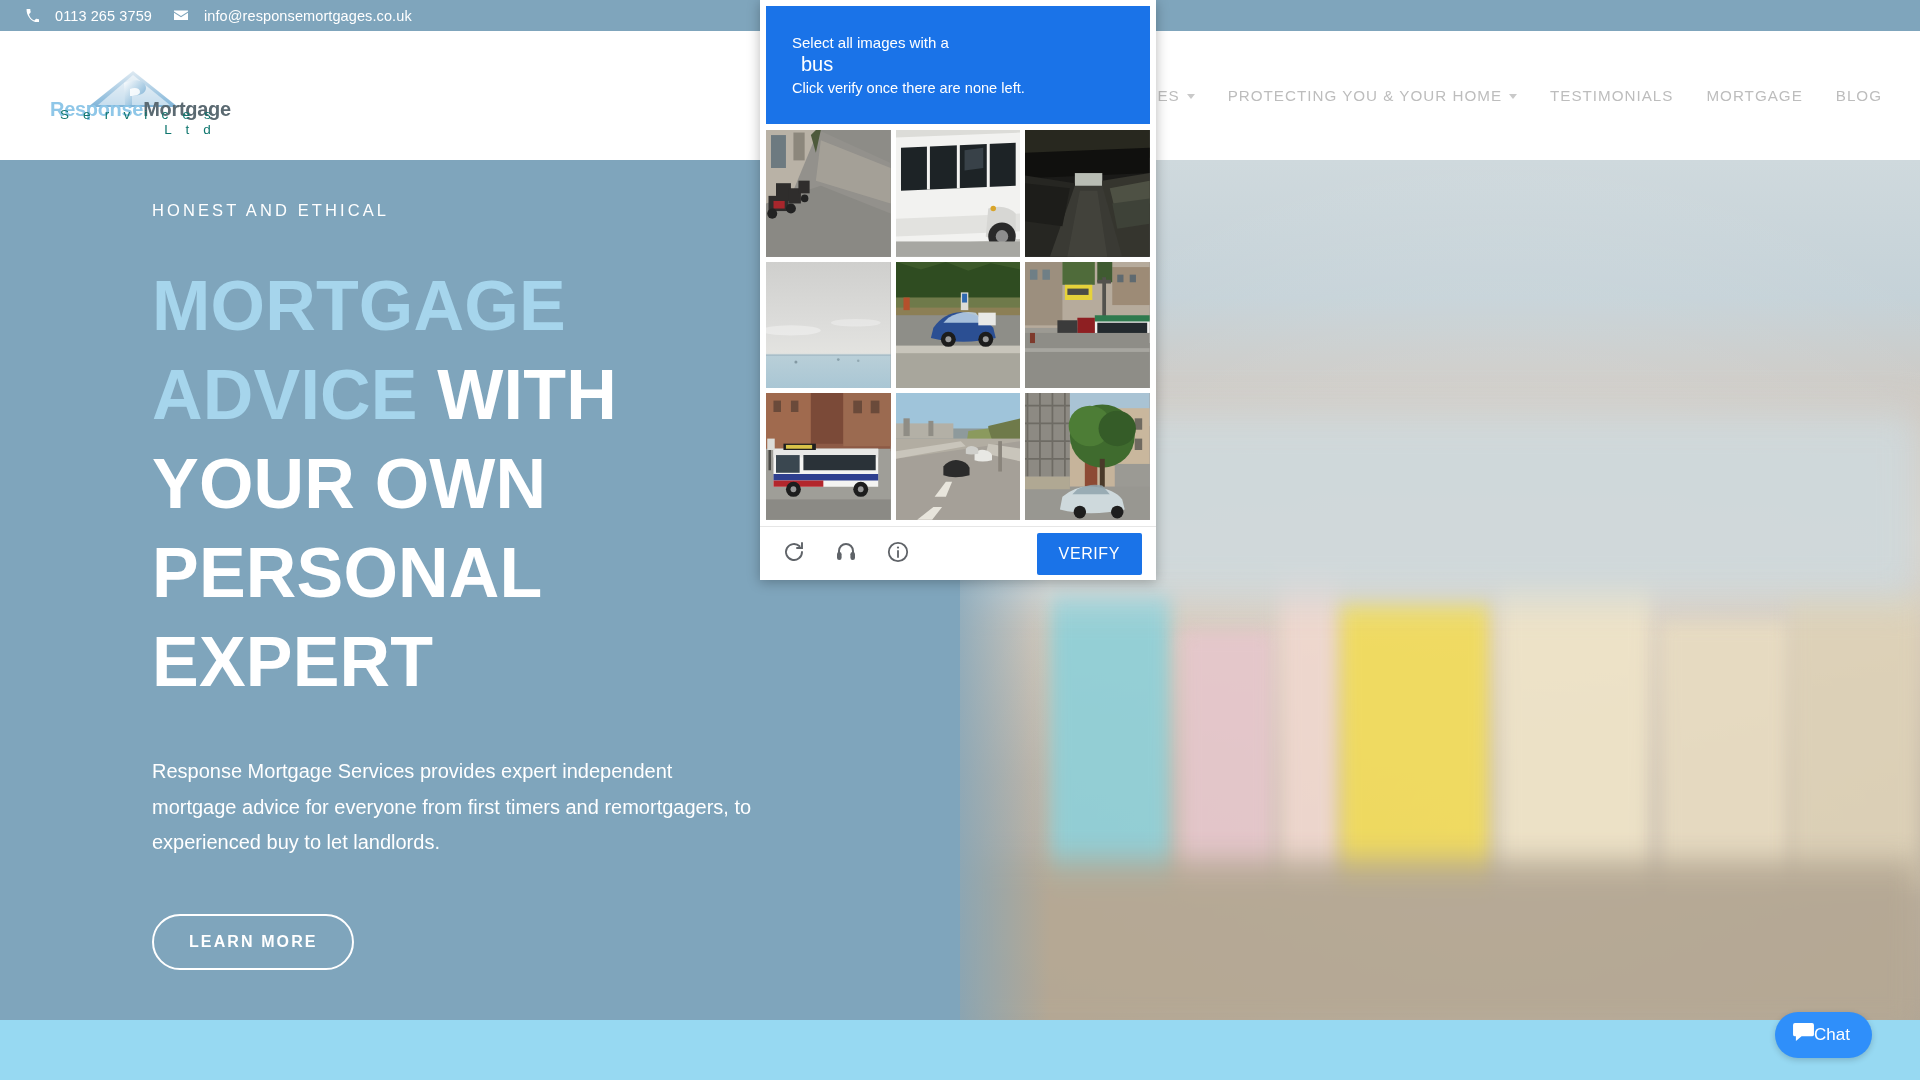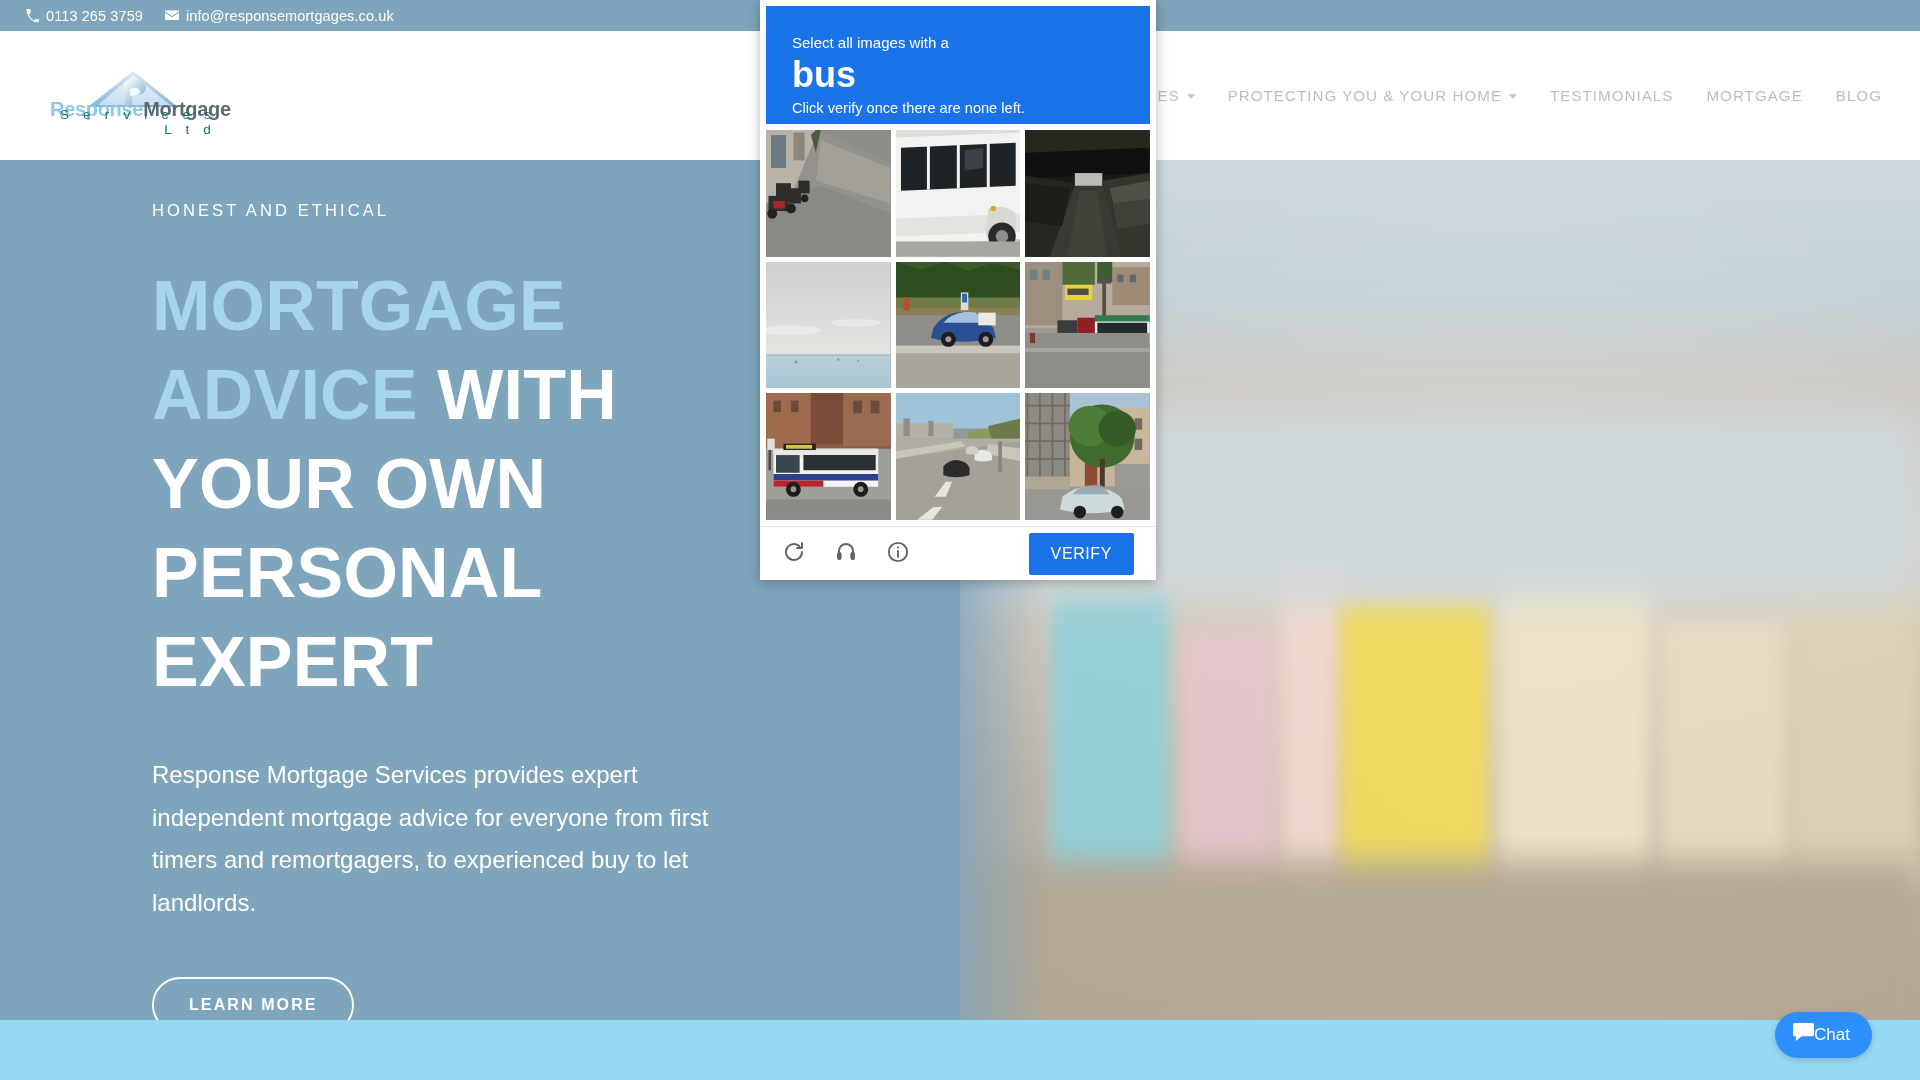--- a/index.html
+++ b/index.html
@@ -15,21 +15,21 @@
   
   .topbar {
     position: absolute; top: 0; left: 0;
     width: 1920px; height: 31px;
     background: #7FA5BC;
     display: flex; align-items: center;
     padding-left: 26px;
     gap: 22px;
   }
   .topbar-item {
-    display: flex; align-items: center; gap: 7px;
+    display: flex; align-items: center; gap: 16px;
     color: #ffffff; font-size: 14.5px; letter-spacing: .1px;
     white-space: nowrap;
   }
   .ico-svg { display: block; }
 
   
   .header {
     position: absolute; top: 31px; left: 0;
     width: 1920px; height: 129px;
     background: #ffffff;
@@ -114,21 +114,21 @@
     margin-bottom: 42px;
   }
   .headline {
     font-size: 70px; font-weight: bold;
     line-height: 1.27; letter-spacing: .2px;
     color: #ffffff;
   }
   .headline .hl { color: #A6D5EC; }
   .hero-para {
     margin-top: 48px;
-    color: #ffffff; font-size: 24px;
+    color: #ffffff; font-size: 20px;
     line-height: 1.77; font-weight: 400;
     max-width: 600px;
   }
   .learn-btn {
     margin-top: 53px;
     display: inline-block;
     border: 2.5px solid #ffffff; border-radius: 30px;
     color: #ffffff; font-size: 16px; font-weight: bold;
     letter-spacing: 2.1px;
     padding: 17px 34px 17px 35px;
@@ -163,38 +163,38 @@
     display: flex; flex-direction: column;
     font-family: "Liberation Sans", sans-serif;
   }
   .captcha-head {
     background: #1A73E8; color: #fff;
     margin: 6px 6px 0 6px;
     padding: 28px 14px 22px 26px;
     height: 118px;
   }
   .cap-line1 { font-size: 15px; font-weight: 400; }
-  .cap-target { font-size: 36px; font-weight: bold; line-height: 1.25; margin: 1px 0 3px; }
+  .cap-target { font-size: 20px; font-weight: normal; line-height: 1.25; margin: 1px 9px 3px; }
   .cap-line3 { font-size: 14.6px; font-weight: 400; }
 
   .grid {
     margin: 6px; display: grid;
     grid-template-columns: repeat(3, 1fr);
     grid-template-rows: repeat(3, 1fr);
     gap: 5px;
     height: 390px;
   }
   .tile { position: relative; overflow: hidden; cursor: pointer; background: #9b9b9b; }
   .tile svg { display: block; width: 100%; height: 100%; }
 
   .captcha-foot {
     border-top: 1px solid #e6e6e6;
     flex: 1;
     display: flex; align-items: center;
-    padding: 0 22px 0 22px;
+    padding: 0 14px 0 22px;
     gap: 28px;
   }
   .foot-icons { display: flex; align-items: center; gap: 28px; }
   .foot-ico { cursor: pointer; display: block; }
   .verify-btn {
     margin-left: auto;
     background: #1A73E8; color: #fff;
     border: none; border-radius: 2px;
     font-size: 16px; font-weight: 500; letter-spacing: .6px;
     padding: 12px 22px; cursor: pointer;

